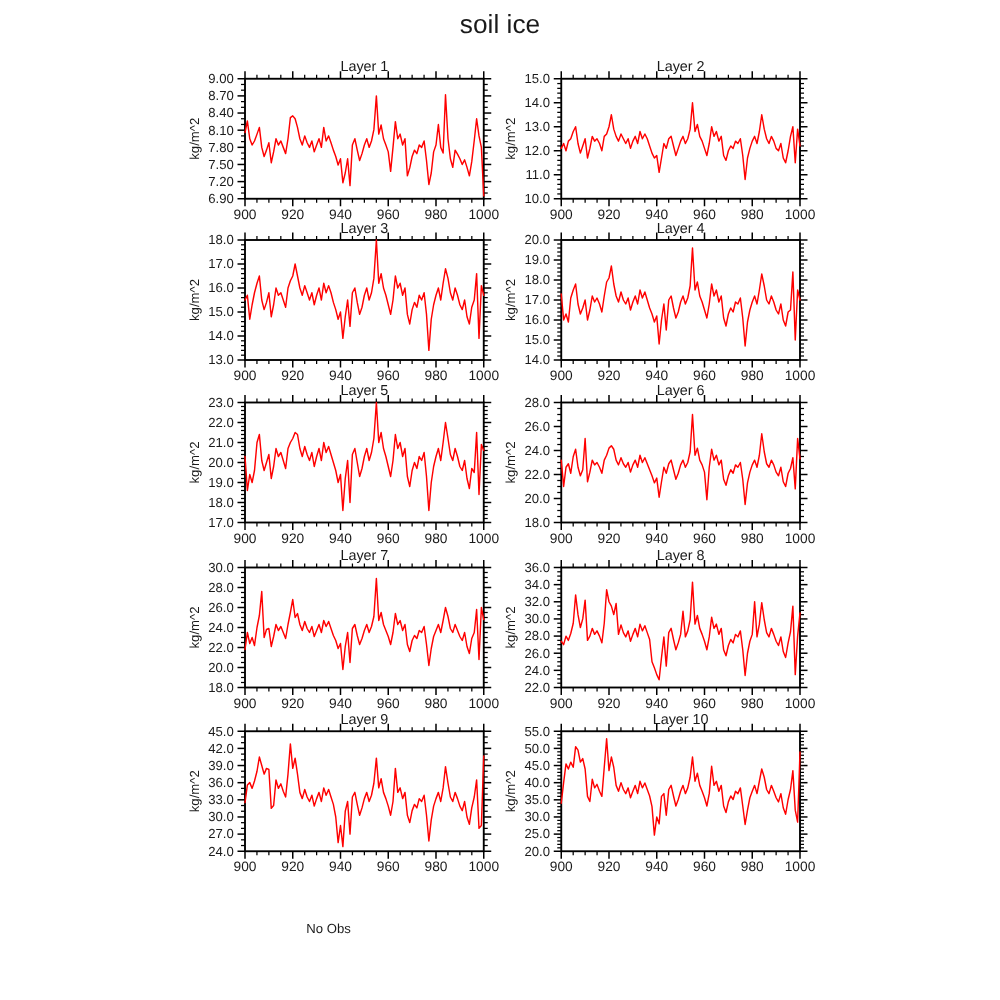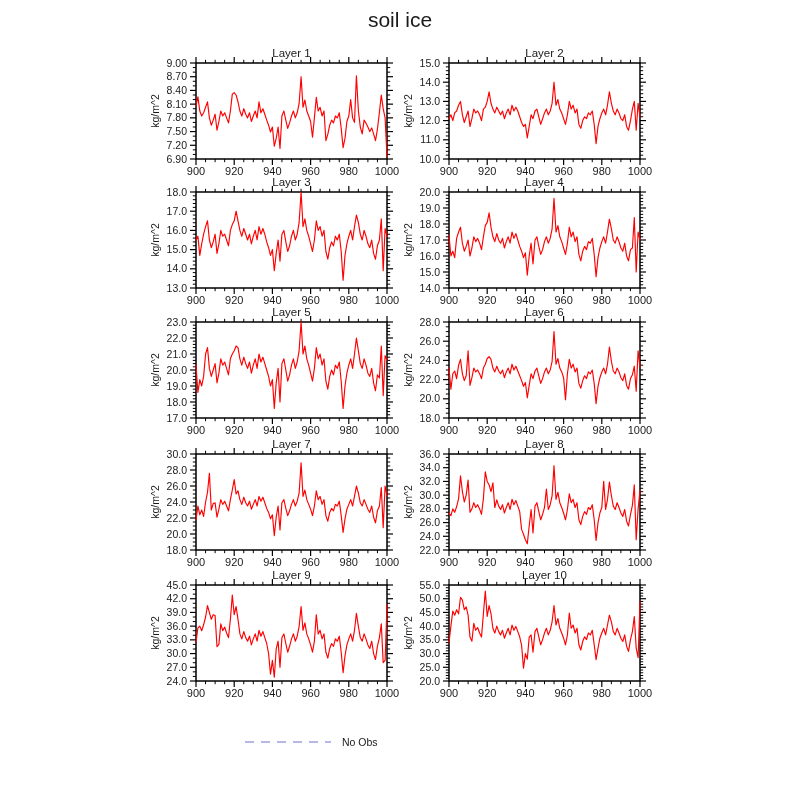--- a/index.html
+++ b/index.html
@@ -3,21 +3,21 @@
 <meta charset="utf-8">
 <style>
   html,body{margin:0;padding:0;background:#ffffff;}
   #canvas{position:relative;width:800px;height:800px;background:#ffffff;
     font-family:"Liberation Sans",sans-serif;color:#000;overflow:hidden;}
   #figure-title{position:absolute;left:0;top:8px;width:800px;text-align:center;
     font-size:21px;color:#1a1a1a;}
   #panels-svg{position:absolute;left:0;top:0;}
   svg text{font-family:"Liberation Sans",sans-serif;fill:#1a1a1a;}
   .legend{position:absolute;left:245px;top:735px;}
-  .legend-row{display:flex;align-items:center;height:14px;margin-bottom:17px;}
+  .legend-row{display:flex;align-items:flex-start;height:14px;margin-bottom:17px;flex-direction:column;}
   .legend-row svg{display:block;margin-right:11px;}
   .legend-label{font-size:10.5px;color:#1a1a1a;white-space:nowrap;}
 </style>
 </head>
 <body>
 
 <div id="canvas">
   <div id="figure-title">soil ice</div>
 
   <svg id="panels-svg" width="800" height="720">

